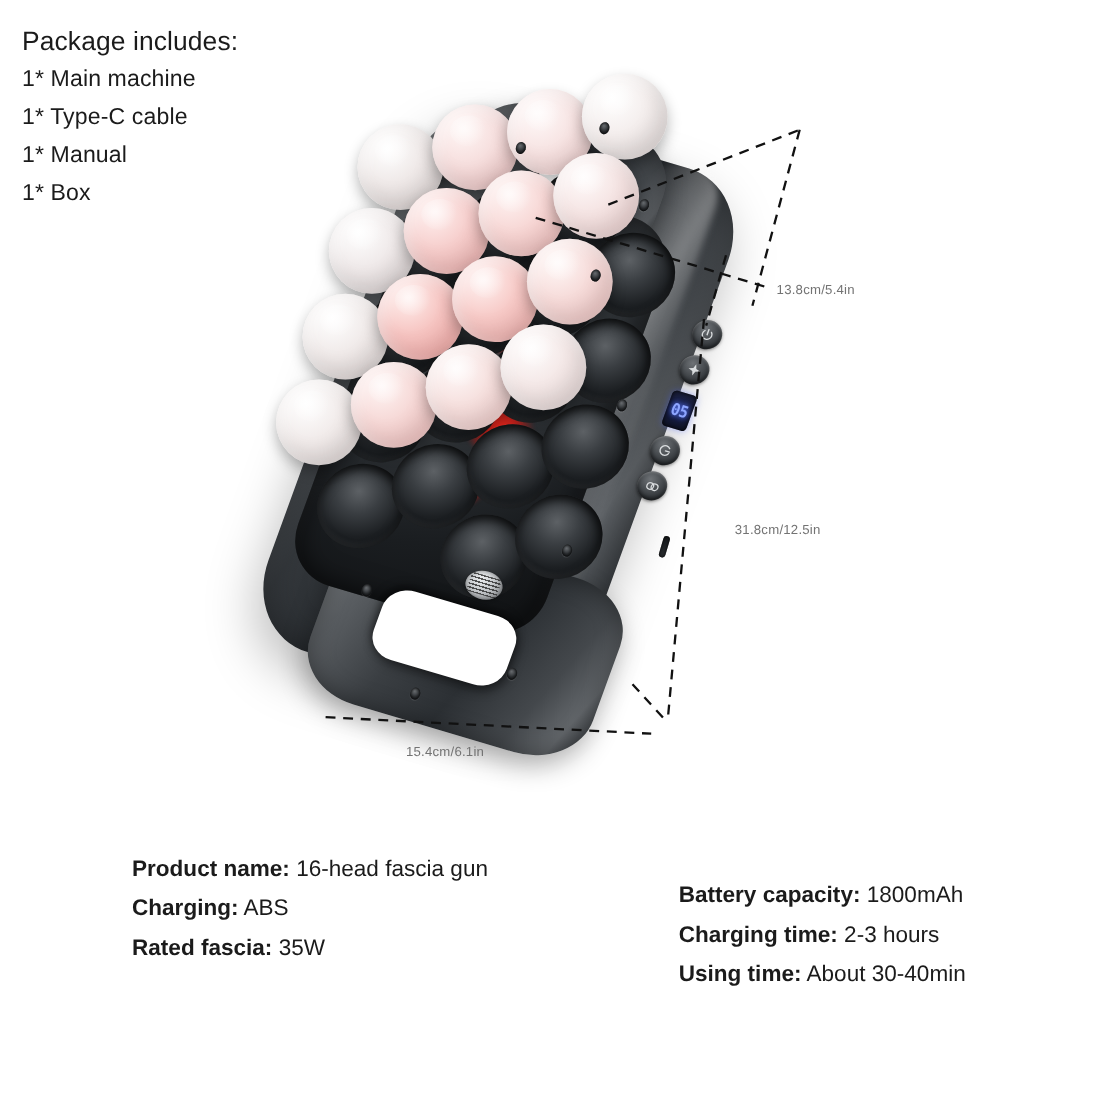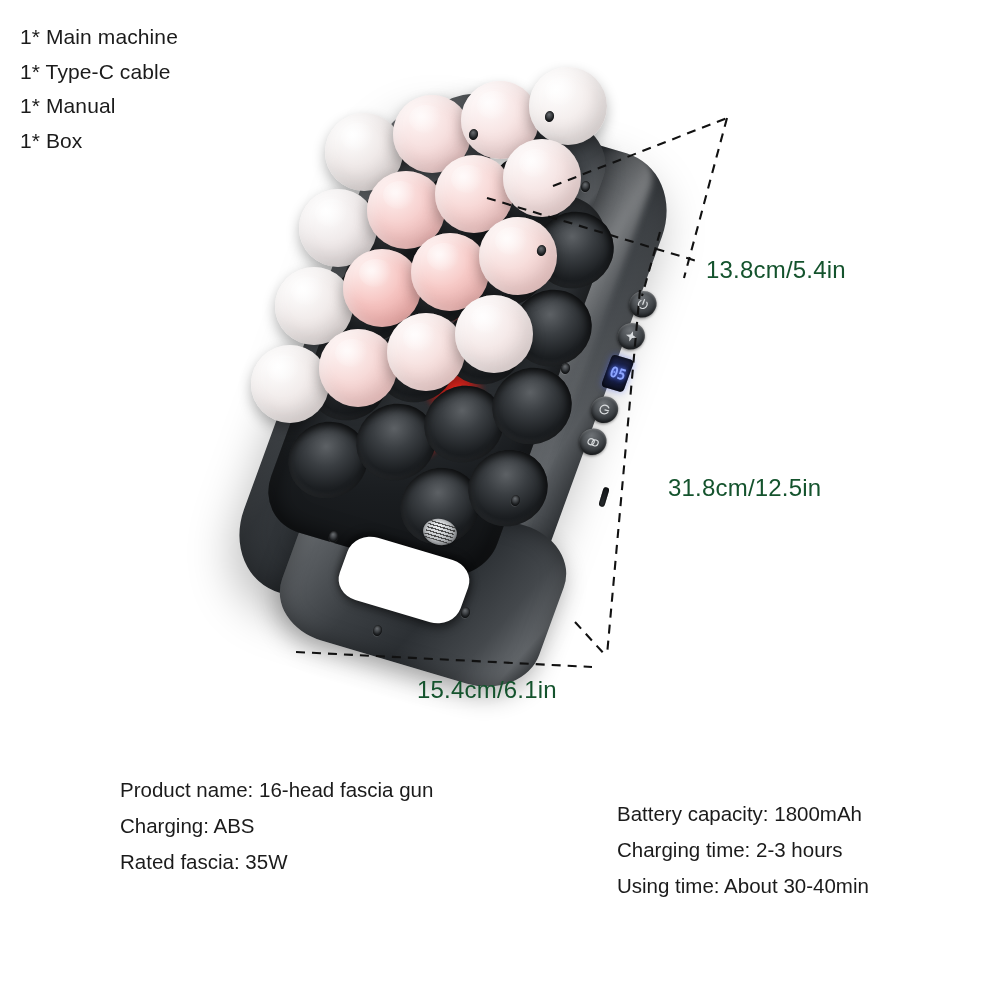--- a/index.html
+++ b/index.html
@@ -275,51 +275,52 @@
       rgba(8,9,10,.9) 0px, rgba(8,9,10,.9) 2px,
       rgba(90,94,98,.45) 2px, rgba(90,94,98,.45) 4.6px);
     border-radius: 3px;
     opacity: .85;
   }
 
   
   #dimensions { position: absolute; inset: 0; pointer-events: none; }
   .dim-label {
     position: absolute;
-    font-size: 24px;
-    color: #14532d;
+    font-size: 12px;
+    color: #737373;
     white-space: nowrap;
     letter-spacing: 0.2px;
   }
   #dim-depth-label  { left: 706px; top: 256px; }
   #dim-height-label { left: 668px; top: 474px; }
-  #dim-width-label  { left: 369px; top: 676px; margin-left: 48px; }
+  #dim-width-label  { left: 369px; top: 676px; }
 
   
   #spec-table {
     position: absolute;
     left: 0; top: 772px;
     width: 1000px;
   }
   .spec-col { position: absolute; top: 0; }
   #spec-col-left  { left: 120px; width: 470px; }
   #spec-col-right { left: 617px; width: 380px; margin-top: 24px; }
   .spec-row {
     font-size: 20.5px;
     line-height: 36px;
     color: #1b1b1b;
     white-space: nowrap;
   }
-  .spec-key { font-weight: 400; }
+  .spec-key { font-weight: 700; }
   .spec-val { font-weight: 400; }
 </style>
 </head>
 <body>
 
 <div id="package-list">
+  <div class="pkg-title">Package includes:</div>
   <div class="pkg-item">1* Main machine</div>
   <div class="pkg-item">1* Type-C cable</div>
   <div class="pkg-item">1* Manual</div>
   <div class="pkg-item">1* Box</div>
 </div>
 
 <div id="product-stage">
 
   <div class="device-layer">
     <div class="slab" id="device-shell"></div>

